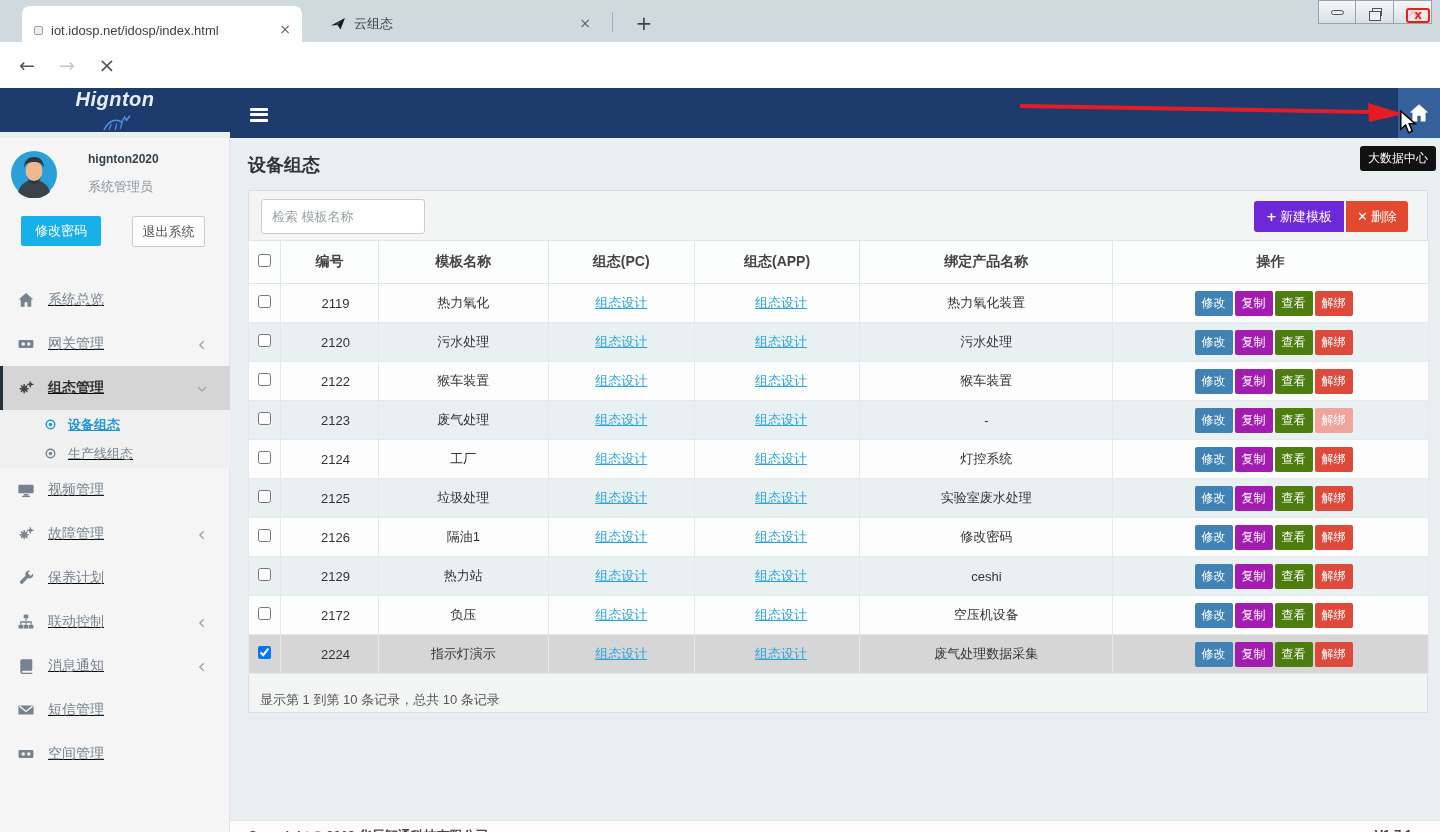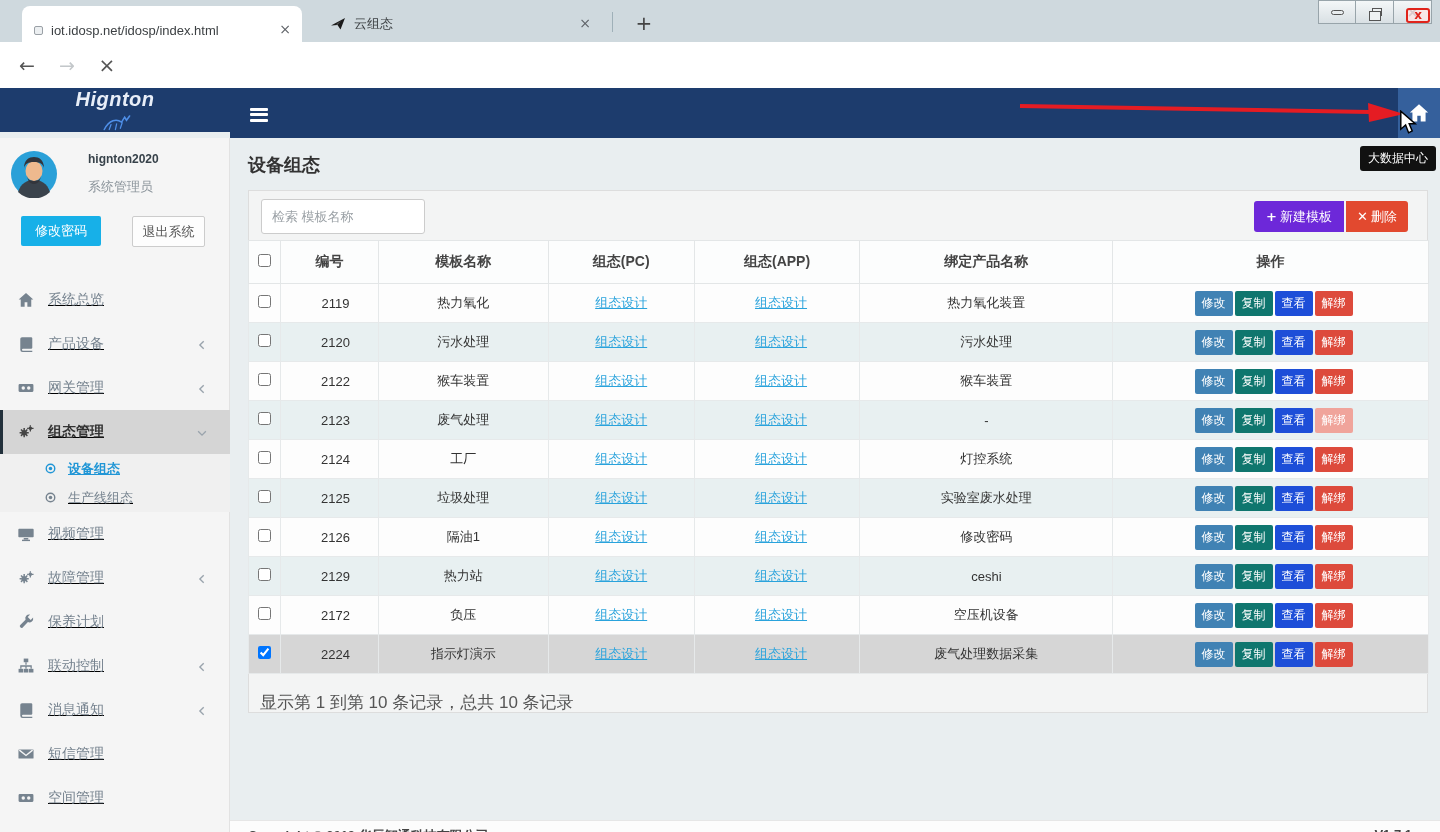--- a/index.html
+++ b/index.html
@@ -85,25 +85,25 @@
   table.grid th { height:43px; font-size:14px; color:#444; font-weight:bold; border:1px solid #e3e6e7; background:#fcfdfd; text-align:center; }
   table.grid td { height:39px; font-size:13px; color:#333; border:1px solid #e6e9ea; text-align:center; }
   table.grid tr.stripe td { background:#e8f0f1; }
   table.grid tr.selected td { background:#d6d6d6; }
   td.c-id { text-align:left; padding-left:12px; }
   td.c-app { text-align:left; padding-left:8px; }
   a.cfg-link { color:#2aa3dc; text-decoration:underline; font-size:13px; }
   td.c-act { text-align:left; padding-left:8px; }
   .abtn { border:none; color:#fff; font-size:12px; padding:4px 7px; border-radius:2px; margin-right:2px; cursor:pointer; }
   .abtn.edit { background:#4082b4; }
-  .abtn.copy { background:#0f766e; }
-  .abtn.view { background:#1d4ed8; }
+  .abtn.copy { background:#a21caf; }
+  .abtn.view { background:#4d7c0f; }
   .abtn.unbind { background:#dd4a3c; }
   .abtn.unbind.disabled { background:#f0a49b; }
-  .pager { position:absolute; left:11px; top:500px; font-size:17px; color:#555; }
+  .pager { position:absolute; left:11px; top:500px; font-size:13px; color:#555; }
 
   .footer { position:absolute; left:230px; top:820px; width:1210px; height:12px; background:#fcfcfc; border-top:1px solid #e6e6e6; overflow:hidden; }
   .footer .copy { position:absolute; left:18px; top:6px; font-size:13px; color:#444; font-weight:bold; }
   .footer .ver { position:absolute; right:28px; top:6px; font-size:13px; color:#444; font-weight:bold; }
 </style>
 </head>
 <body>
 
 <div class="tabstrip">
   <div class="tab active">
@@ -214,29 +214,20 @@
       <button class="btn-pwd">修改密码</button>
       <button class="btn-logout">退出系统</button>
     </div>
   </div>
   <nav class="menu" id="side-menu">
       <div class="menu-item">
         <span class="mi-icon"><svg width="16" height="16" viewBox="0 0 14 14" fill="currentColor">
             <path d="M7 .8L.6 6.6h1.8V13h3.4V9h2.4v4h3.4V6.6h1.8z"></path>
           </svg></span>
         <span class="mi-label">系统总览</span>
-      </div>
-      <div class="menu-item">
-        <span class="mi-icon"><svg width="16" height="16" viewBox="0 0 14 14" fill="currentColor">
-            <path d="M3.5 1h8a1 1 0 011 1v8.2a1 1 0 01-1 1H4.3a.8.8 0 000 1.6h8.2V14H4a2 2 0 01-2-2V2.5A1.5 1.5 0 013.5 1z"></path>
-          </svg></span>
-        <span class="mi-label">产品设备</span>
-        <span class="mi-chev"><svg width="12" height="12" viewBox="0 0 14 14" fill="currentColor">
-            <path d="M9 2.5L4.5 7 9 11.5" fill="none" stroke="currentColor" stroke-width="1.6"></path>
-          </svg></span>
       </div>
       <div class="menu-item">
         <span class="mi-icon"><svg width="16" height="16" viewBox="0 0 14 14" fill="currentColor">
             <path d="M1.5 3.5h11a1 1 0 011 1v5a1 1 0 01-1 1h-11a1 1 0 01-1-1v-5a1 1 0 011-1z"></path>
             <circle cx="4.6" cy="7" r="1.5" fill="#f5f5f5"></circle>
             <circle cx="9.4" cy="7" r="1.5" fill="#f5f5f5"></circle>
           </svg></span>
         <span class="mi-label">网关管理</span>
         <span class="mi-chev"><svg width="12" height="12" viewBox="0 0 14 14" fill="currentColor">
             <path d="M9 2.5L4.5 7 9 11.5" fill="none" stroke="currentColor" stroke-width="1.6"></path>

